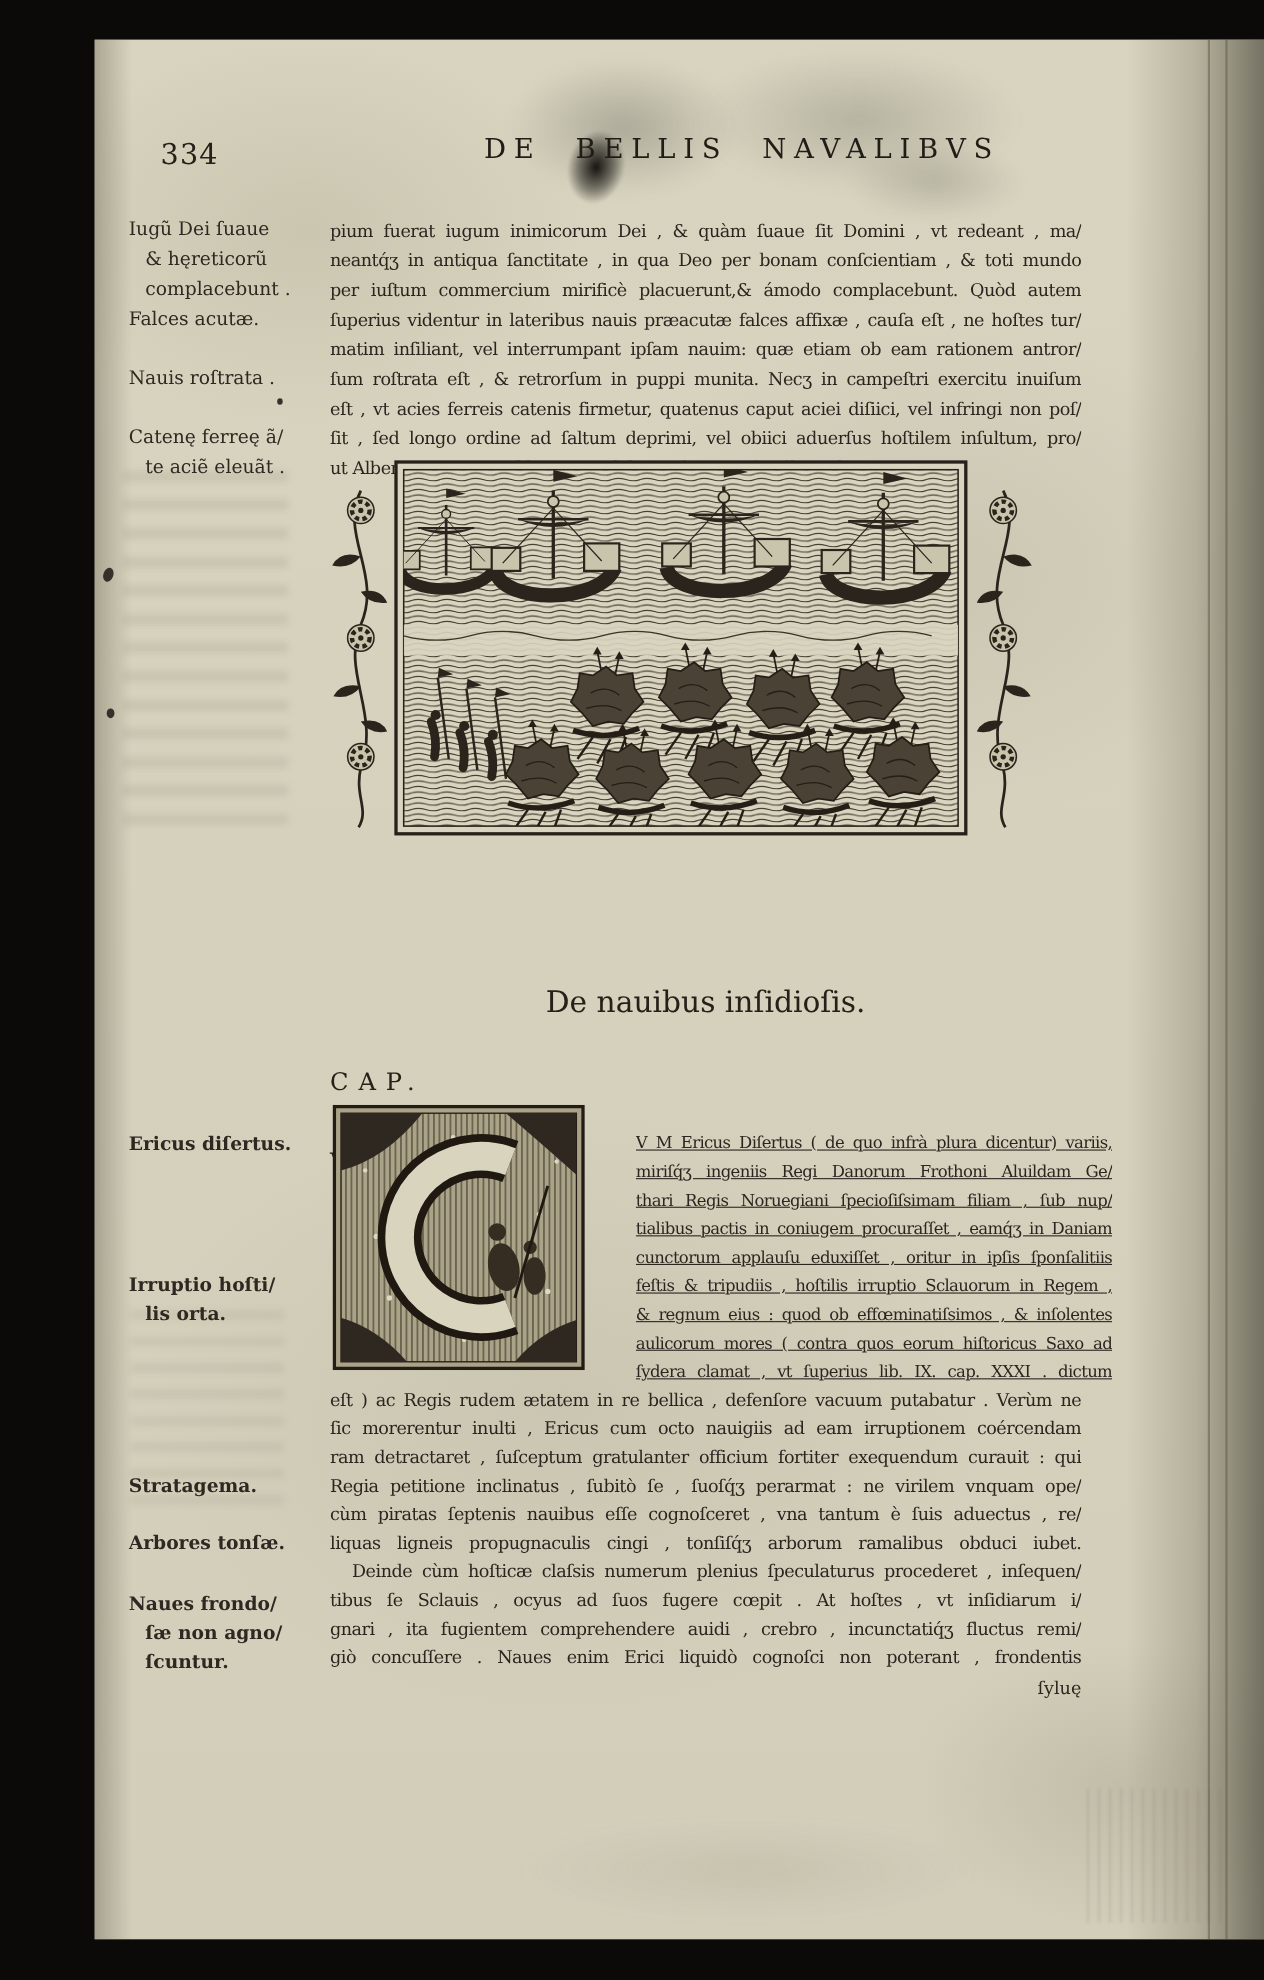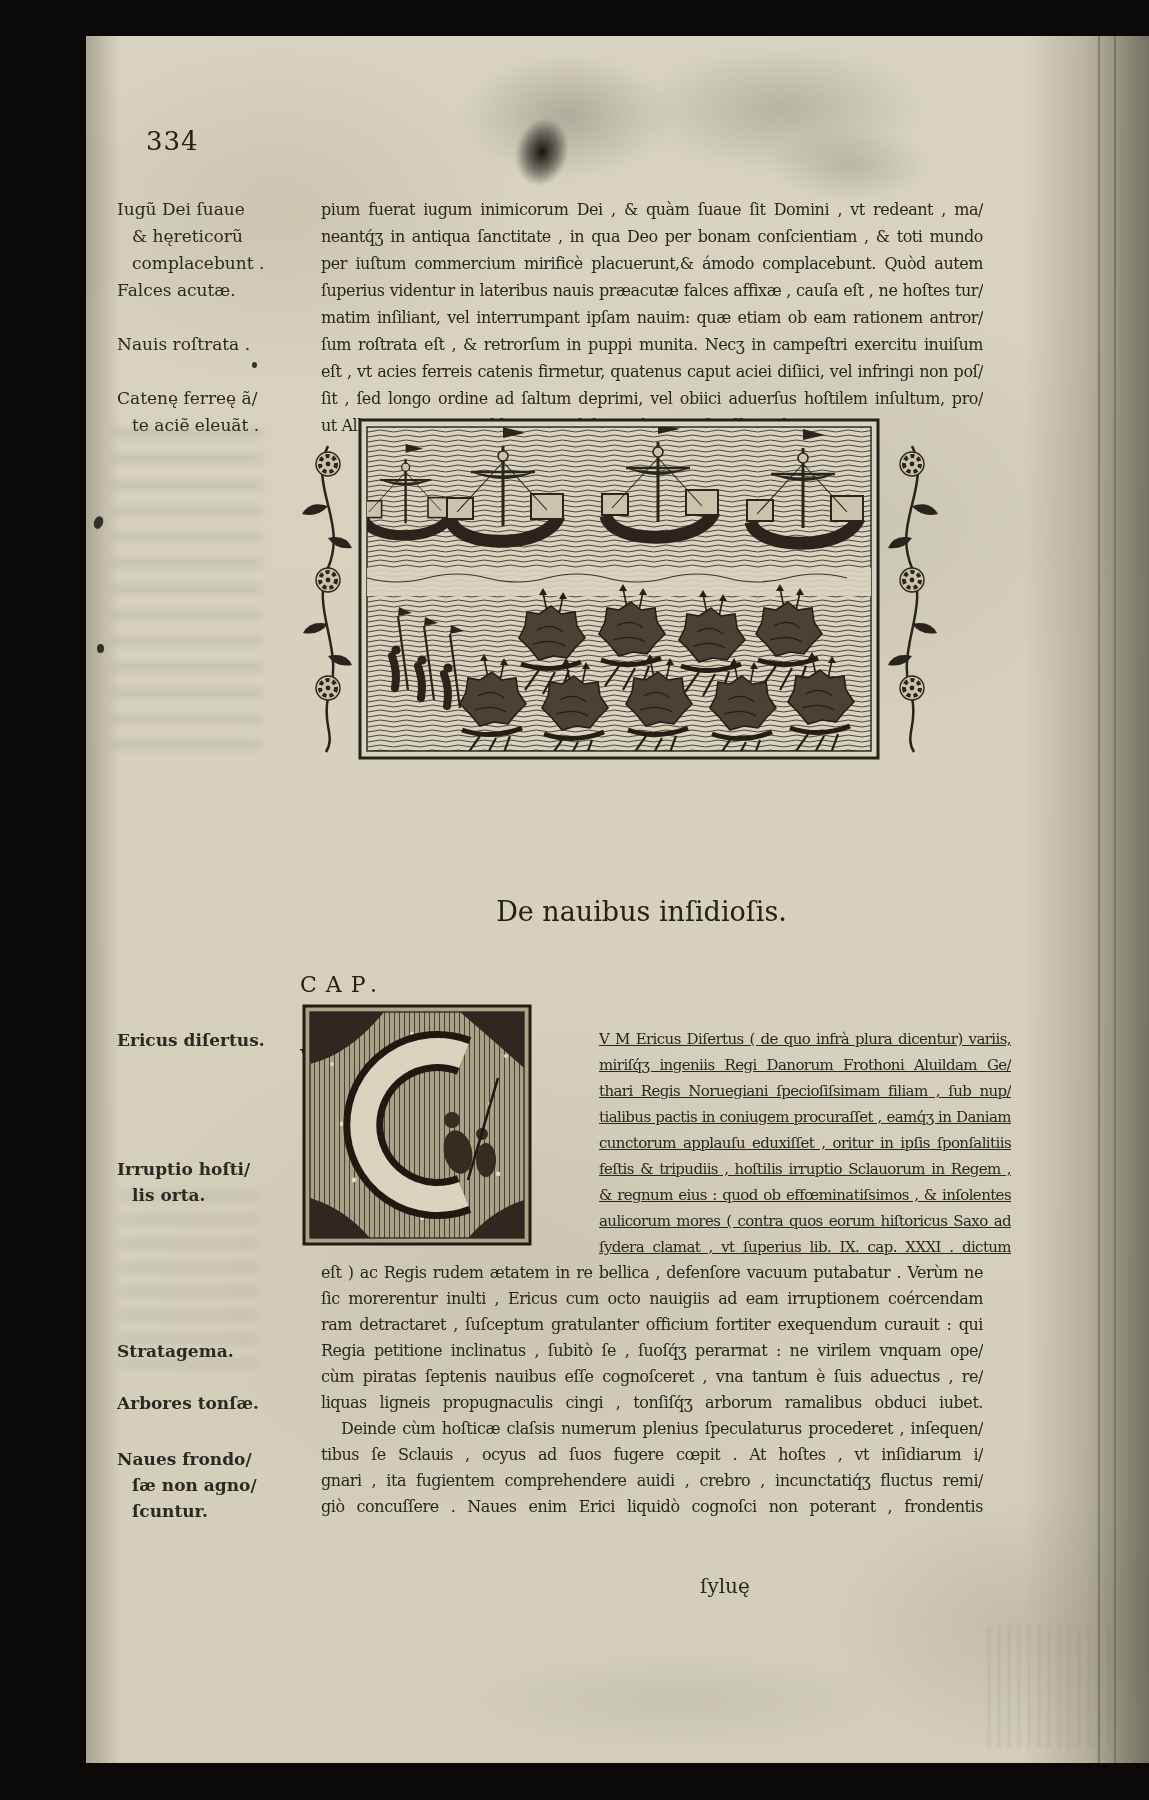--- a/index.html
+++ b/index.html
@@ -24,32 +24,32 @@
   .runtitle{left:440px;top:121px;font-size:25px;letter-spacing:7px;word-spacing:16px;color:#211c16;}
   
   .mnote{left:117px;width:172px;font-size:17px;line-height:27px;color:#2e2822;}
   .mnote.lh26{line-height:26px;font-weight:bold;}
   .mline{height:27px;overflow:hidden;}
   .lh26 .mline{height:26px;}
   .cont{padding-left:15px;}
   
   .textcol{width:683px;left:300px;}
   .line{text-align:justify;text-align-last:justify;height:27px;overflow:hidden;
-        letter-spacing:-0.45px;margin-left:21px;}
+        letter-spacing:-0.45px;}
   .p1{top:196px;font-size:16px;line-height:27px;}
   .noj{text-align-last:left;}
   .chap-ind{left:578px;top:1026px;width:433px;font-size:15px;line-height:26px;text-decoration:underline;}
   .chap-ind .line{height:26px;letter-spacing:-0.6px;}
   .chap-full{top:1260px;font-size:16px;line-height:26px;}
   .chap-full .line{height:26px;}
   .indent1{text-indent:20px;}
   .heading{left:300px;top:896px;width:683px;text-align:center;font-size:27px;color:#262019;}
   .capline{left:300px;top:972px;width:683px;display:flex;justify-content:center;gap:48px;
            font-size:22px;letter-spacing:9px;color:#262019;flex-direction:column;}
-  .catchword{left:700px;top:1574px;width:283px;font-size:20px;}
+  .catchword{left:700px;top:1525px;width:283px;text-align:right;font-size:16px;}
   
   .woodcut{left:296px;top:418px;width:648px;height:344px;}
   .dropcap{left:302px;top:1004px;width:230px;height:242px;}
   
   .blob1{left:516px;top:118px;width:52px;height:68px;border-radius:50%;
     background:radial-gradient(closest-side, rgba(12,10,8,.95), rgba(12,10,8,.45) 60%, transparent);
     filter:blur(1px);transform:rotate(14deg);}
   .smear1{left:462px;top:54px;width:210px;height:124px;border-radius:50%;
     background:radial-gradient(closest-side, rgba(92,90,82,.34), transparent);filter:blur(6px);}
   .smear2{left:636px;top:46px;width:290px;height:126px;border-radius:50%;
@@ -86,20 +86,21 @@
   <div class="abs blob1"></div>
   <div class="abs ghost1"></div>
   <div class="abs ghost2"></div>
   <div class="abs ghost3"></div>
   <div class="abs ghost4"></div>
   <div class="speck" style="left:94px;top:516px;width:9px;height:13px;transform:rotate(20deg)"></div>
   <div class="speck" style="left:97px;top:644px;width:7px;height:9px"></div>
   <div class="speck" style="left:252px;top:362px;width:5px;height:6px"></div>
 
   <div class="abs pagenum">334</div>
+  <div class="abs runtitle">DE BELLIS NAVALIBVS</div>
 
   <div class="abs mnote" style="top:196px">
     <div class="mline">Iugũ Dei ſuaue</div>
     <div class="mline cont">&amp; hęreticorũ</div>
     <div class="mline cont">complacebunt .</div>
   </div>
   <div class="abs mnote" style="top:277px">
     <div class="mline">Falces acutæ.</div>
   </div>
   <div class="abs mnote" style="top:331px">

